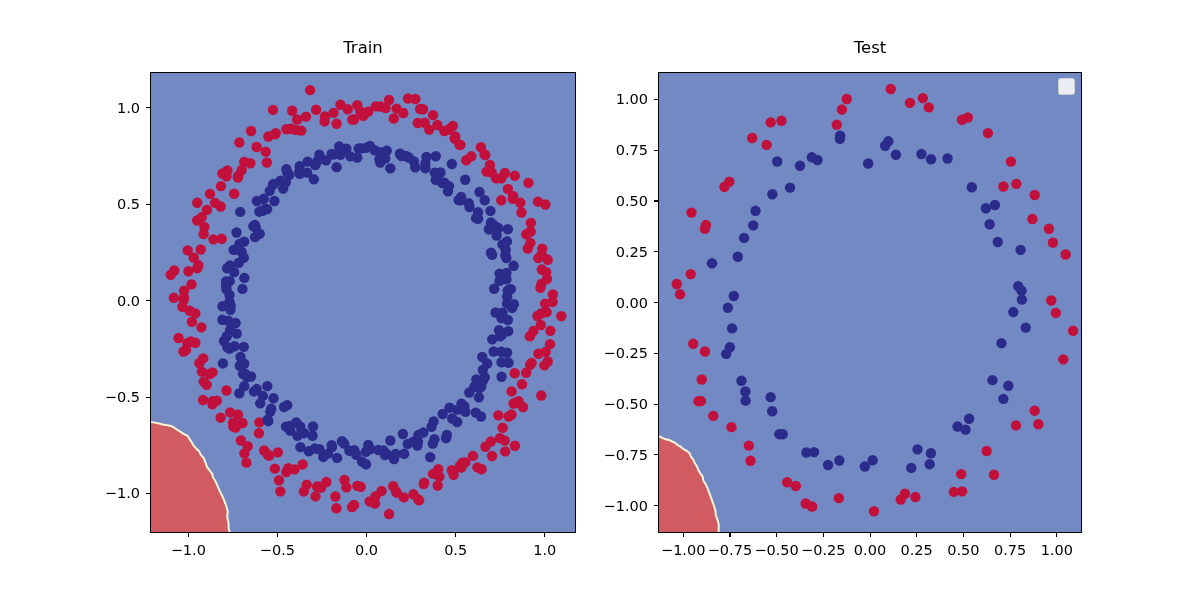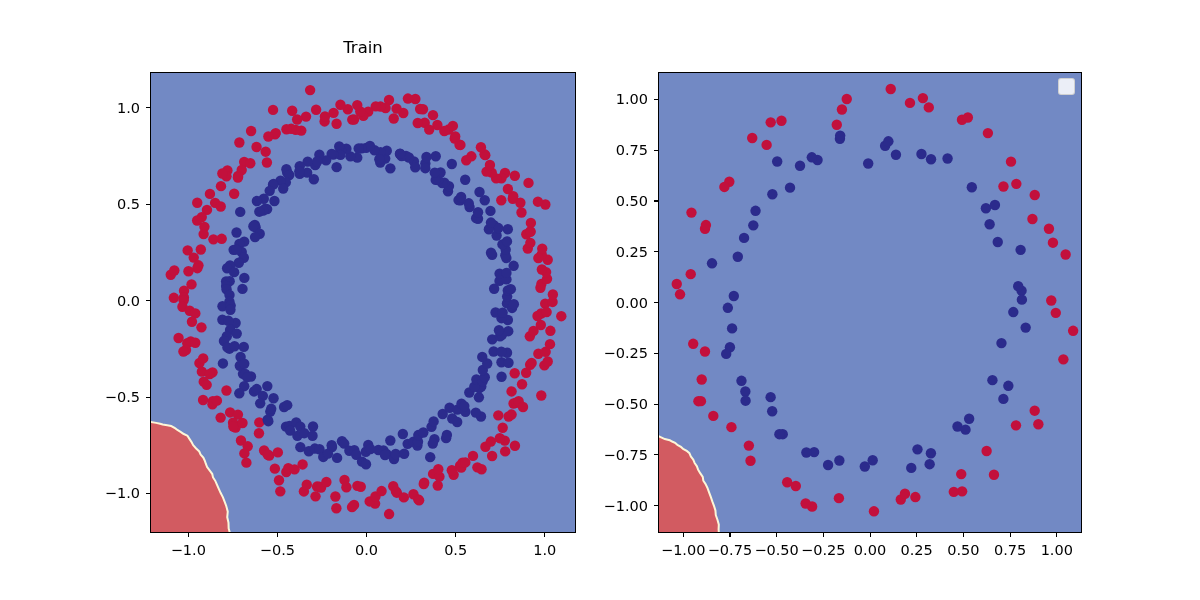--- a/index.html
+++ b/index.html
@@ -622,20 +622,21 @@
         <div class="tick-mark x" style="left: 216.065px; top: 461px;"></div>
         <div class="tick-label x" style="left: 216.565px; top: 471px;">0.0</div>
         <div class="tick-mark x" style="left: 305.186px; top: 461px;"></div>
         <div class="tick-label x" style="left: 305.686px; top: 471px;">0.5</div>
         <div class="tick-mark x" style="left: 394.308px; top: 461px;"></div>
         <div class="tick-label x" style="left: 394.808px; top: 471px;">1.0</div>
       </div>
   </div>
 
   <div class="panel" id="panel-test" style="left:658px; top:72px; width:424px; height:461px;">
+    <div class="panel-title">Test</div>
     <div class="axes" id="axes-test" style="width:424px; height:461px;">
       <svg id="svg-test" width="424" height="461">
           <rect x="0" y="0" width="424" height="461" fill="#7289c4"></rect>
           <path d="M 0 461 L 0 364.5352422907489 L 2.8078539573722687 365.7537444933921 L 2.8078539573722687 365.7537444933921 L 5.489968979199492 366.97224669603526 L 5.489968979199492 366.97224669603526 L 10.469476756773515 368.1907488986784 L 10.469476756773515 368.1907488986784 L 12.642746704498457 369.40925110132156 L 12.642746704498457 369.40925110132156 L 15.587784497600683 370.62775330396477 L 15.587784497600683 370.62775330396477 L 17.86073928292069 372.65859030837004 L 17.86073928292069 372.65859030837004 L 21.327956680851752 374.6894273127753 L 21.327956680851752 374.6894273127753 L 23.54567141109126 376.72026431718064 L 23.54567141109126 376.72026431718064 L 27.197639937800183 378.7511013215859 L 27.197639937800183 378.7511013215859 L 29.575920772150017 380.7819383259912 L 29.575920772150017 380.7819383259912 L 30.995373634205077 384.03127753303966 L 30.995373634205077 384.03127753303966 L 33.450224424933914 387.28061674008813 L 33.450224424933914 387.28061674008813 L 34.792094618941555 390.52995594713656 L 34.792094618941555 390.52995594713656 L 36.98167585405327 393.779295154185 L 36.98167585405327 393.779295154185 L 38.160071495727585 397.02863436123346 L 38.160071495727585 397.02863436123346 L 40.349360403118624 400.68414096916297 L 40.349360403118624 400.68414096916297 L 42.79608468726556 404.3396475770925 L 42.79608468726556 404.3396475770925 L 43.37475042030962 407.99515418502205 L 43.37475042030962 407.99515418502205 L 45.81673602204121 411.65066079295156 L 45.81673602204121 411.65066079295156 L 47.53105538777827 415.30616740088107 L 47.53105538777827 415.30616740088107 L 49.13705788828999 419.7740088105727 L 49.13705788828999 419.7740088105727 L 50.84321415118323 424.2418502202643 L 50.84321415118323 424.2418502202643 L 52.367406381724514 428.70969162995596 L 52.367406381724514 428.70969162995596 L 54.05159595255753 433.1775330396476 L 54.05159595255753 433.1775330396476 L 55.45275718295775 437.6453744493392 L 55.45275718295775 437.6453744493392 L 55.802105264319735 442.31629955947136 L 55.802105264319735 442.31629955947136 L 57.501691244210285 446.9872246696035 L 57.501691244210285 446.9872246696035 L 58.80326596296923 451.65814977973565 L 58.80326596296923 451.65814977973565 L 58.594614257410356 456.32907488986785 L 58.594614257410356 456.32907488986785 L 58.94321179382569 461 L 58.94321179382569 461 L 59.77092511013216 461 Z" fill="none" stroke="#fdf6d8" stroke-width="4"></path>
           <path d="M 0 461 L 0 364.5352422907489 L 2.8078539573722687 365.7537444933921 L 2.8078539573722687 365.7537444933921 L 5.489968979199492 366.97224669603526 L 5.489968979199492 366.97224669603526 L 10.469476756773515 368.1907488986784 L 10.469476756773515 368.1907488986784 L 12.642746704498457 369.40925110132156 L 12.642746704498457 369.40925110132156 L 15.587784497600683 370.62775330396477 L 15.587784497600683 370.62775330396477 L 17.86073928292069 372.65859030837004 L 17.86073928292069 372.65859030837004 L 21.327956680851752 374.6894273127753 L 21.327956680851752 374.6894273127753 L 23.54567141109126 376.72026431718064 L 23.54567141109126 376.72026431718064 L 27.197639937800183 378.7511013215859 L 27.197639937800183 378.7511013215859 L 29.575920772150017 380.7819383259912 L 29.575920772150017 380.7819383259912 L 30.995373634205077 384.03127753303966 L 30.995373634205077 384.03127753303966 L 33.450224424933914 387.28061674008813 L 33.450224424933914 387.28061674008813 L 34.792094618941555 390.52995594713656 L 34.792094618941555 390.52995594713656 L 36.98167585405327 393.779295154185 L 36.98167585405327 393.779295154185 L 38.160071495727585 397.02863436123346 L 38.160071495727585 397.02863436123346 L 40.349360403118624 400.68414096916297 L 40.349360403118624 400.68414096916297 L 42.79608468726556 404.3396475770925 L 42.79608468726556 404.3396475770925 L 43.37475042030962 407.99515418502205 L 43.37475042030962 407.99515418502205 L 45.81673602204121 411.65066079295156 L 45.81673602204121 411.65066079295156 L 47.53105538777827 415.30616740088107 L 47.53105538777827 415.30616740088107 L 49.13705788828999 419.7740088105727 L 49.13705788828999 419.7740088105727 L 50.84321415118323 424.2418502202643 L 50.84321415118323 424.2418502202643 L 52.367406381724514 428.70969162995596 L 52.367406381724514 428.70969162995596 L 54.05159595255753 433.1775330396476 L 54.05159595255753 433.1775330396476 L 55.45275718295775 437.6453744493392 L 55.45275718295775 437.6453744493392 L 55.802105264319735 442.31629955947136 L 55.802105264319735 442.31629955947136 L 57.501691244210285 446.9872246696035 L 57.501691244210285 446.9872246696035 L 58.80326596296923 451.65814977973565 L 58.80326596296923 451.65814977973565 L 58.594614257410356 456.32907488986785 L 58.594614257410356 456.32907488986785 L 58.94321179382569 461 L 58.94321179382569 461 L 59.77092511013216 461 Z" fill="#d25b61"></path>
           <g>
             <circle cx="396.79" cy="239.83" r="5.2" fill="#c2103c"></circle>
             <circle cx="406.64" cy="181.46" r="5.2" fill="#c2103c"></circle>
             <circle cx="393.93" cy="169.69" r="5.2" fill="#c2103c"></circle>
             <circle cx="389.95" cy="155.77" r="5.2" fill="#c2103c"></circle>

